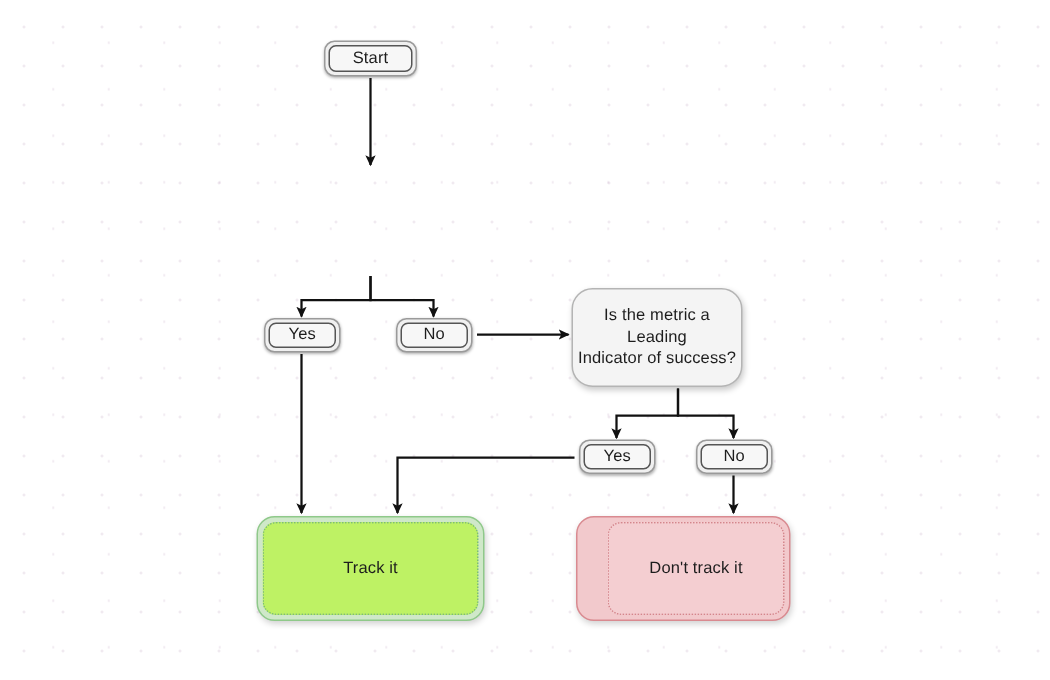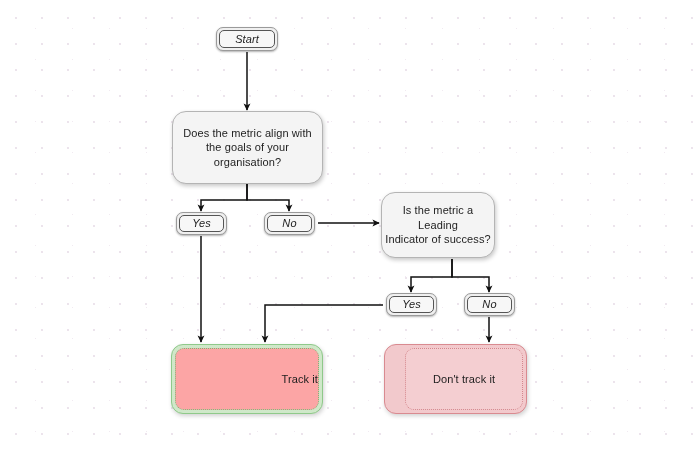--- a/index.html
+++ b/index.html
@@ -43,21 +43,20 @@
     white-space: pre-line;
   }
 
   
   .pill {
     background: #f0f0f0;
     border: 1px solid #9a9a9a;
     border-radius: 7px;
     padding: 2px;
     box-shadow: 0 1px 2px rgba(0,0,0,0.30);
-    font-style: italic;
   }
   .pill .inner {
     width: 100%;
     height: 100%;
     box-sizing: border-box;
     background: #f7f7f7;
     border: 1px solid #555555;
     border-radius: 5px;
     display: flex;
     align-items: center;
@@ -89,23 +88,22 @@
     justify-content: center;
   }
   .outcome .lbl { font-size: 11px; }
 
   .outcome-green {
     background: #cfe8c9;
     border: 1px solid #8fc98a;
     box-shadow: 1px 2px 4px rgba(0,0,0,0.18);
   }
   .outcome-green .inner {
-    background: #fca5a5;
+    background: #bef264;
     border: 1px dotted #7cbb78;
-    justify-content: flex-end;
   }
   .outcome-red {
     background: #f2c9cc;
     border: 1px solid #d98a90;
     box-shadow: 1px 2px 4px rgba(0,0,0,0.18);
   }
   .outcome-red .inner {
     background: #f4ced1;
     border: 1px dotted #d4868c;
   }
@@ -142,25 +140,20 @@
       <path d="M 489 317 L 489 342"></path>
     </g>
   </svg>
 
   <div class="node pill" style="left:216px; top:27px; width:62px; height:24px;">
     <div class="inner">
       <span class="lbl">Start</span>
     </div>
   </div>
 
-  <div class="node process" style="left:172px; top:111px; width:151px; height:73px;">
-    <span class="lbl">Does the metric align with
-the goals of your
-organisation?</span>
-  </div>
 
   <div class="node pill" style="left:176px; top:212px; width:51px; height:23px;">
     <div class="inner">
       <span class="lbl">Yes</span>
     </div>
   </div>
 
   <div class="node pill" style="left:264px; top:212px; width:51px; height:23px;">
     <div class="inner">
       <span class="lbl">No</span>

